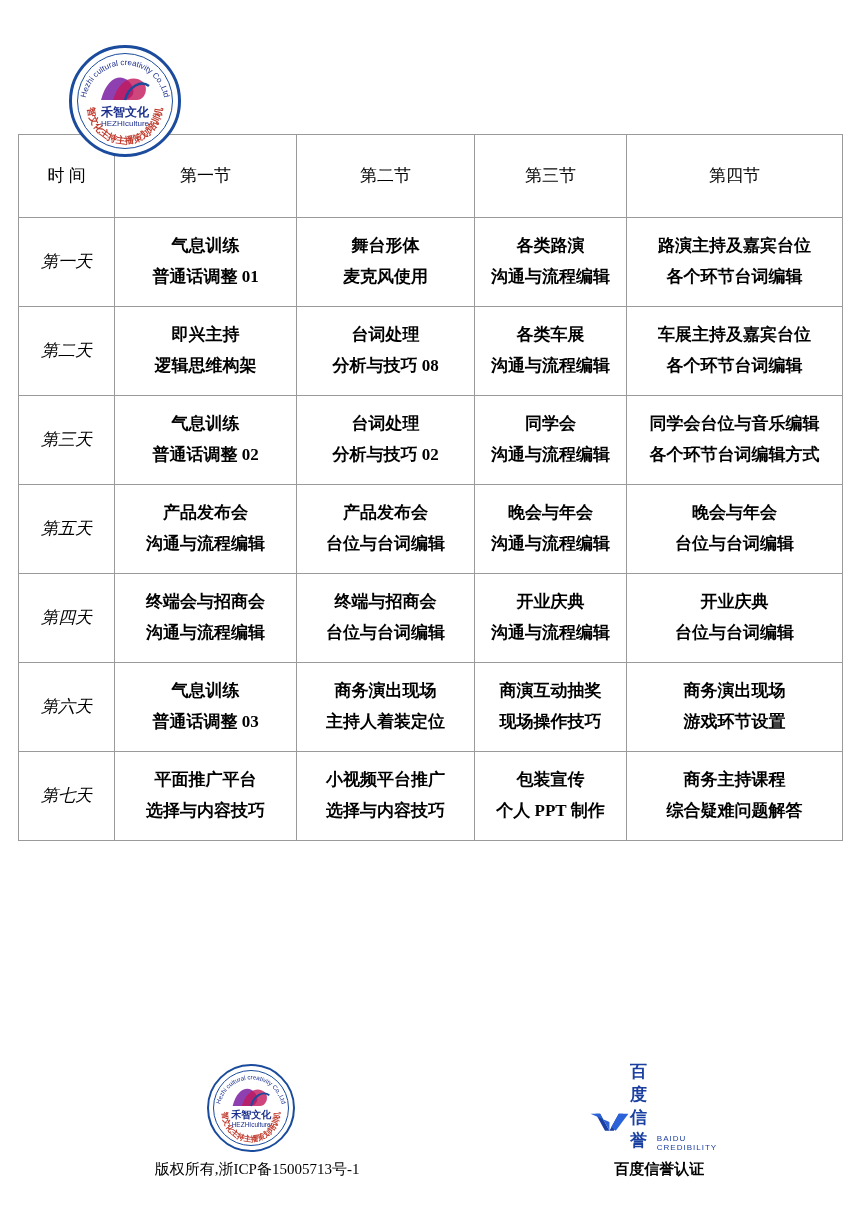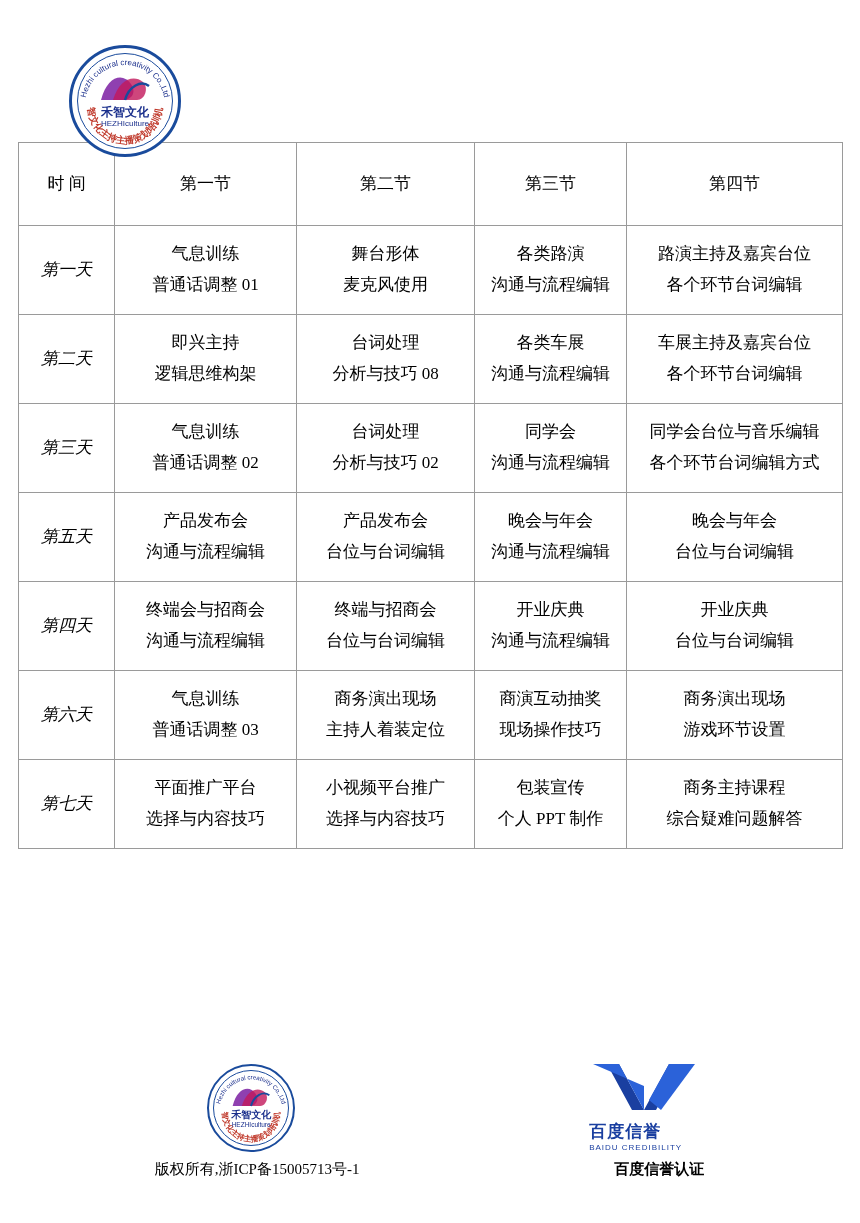--- a/index.html
+++ b/index.html
@@ -91,35 +91,36 @@
     font-size: 28px;
     font-weight: bold;
     letter-spacing: 2px;
     color: #111111;
     padding-left: 8px;
     padding-top: 10px;
   }
 
   
   .table-wrap {
-    margin: 32px 18px 0 18px;
+    margin: 24px 18px 0 18px;
   }
   table.schedule {
     width: 824px;
     border-collapse: collapse;
     table-layout: fixed;
   }
   table.schedule th,
   table.schedule td {
     border: 1px solid #9a9a9a;
     text-align: center;
     vertical-align: middle;
     font-size: 17px;
     line-height: 1.9;
     padding: 0;
+    font-weight: bold;
   }
   table.schedule th {
     height: 82px;
     font-weight: normal;
   }
   table.schedule td.daycell {
     font-weight: normal;
     font-size: 17px;
     font-style: italic;
   }
@@ -198,22 +199,22 @@
   .police-badge {
     width: 104px;
     height: 78px;
     position: relative;
   }
 
   
   .baidu-logo {
     width: 128px;
     display: flex;
-    flex-direction: column;
-    align-items: flex-start;
+    flex-direction: row;
+    align-items: flex-end;
   }
   .baidu-v {
     width: 110px;
     height: 58px;
   }
   .baidu-cn {
     font-size: 17px;
     font-weight: bold;
     color: #1a3fa0;
     letter-spacing: 1px;

